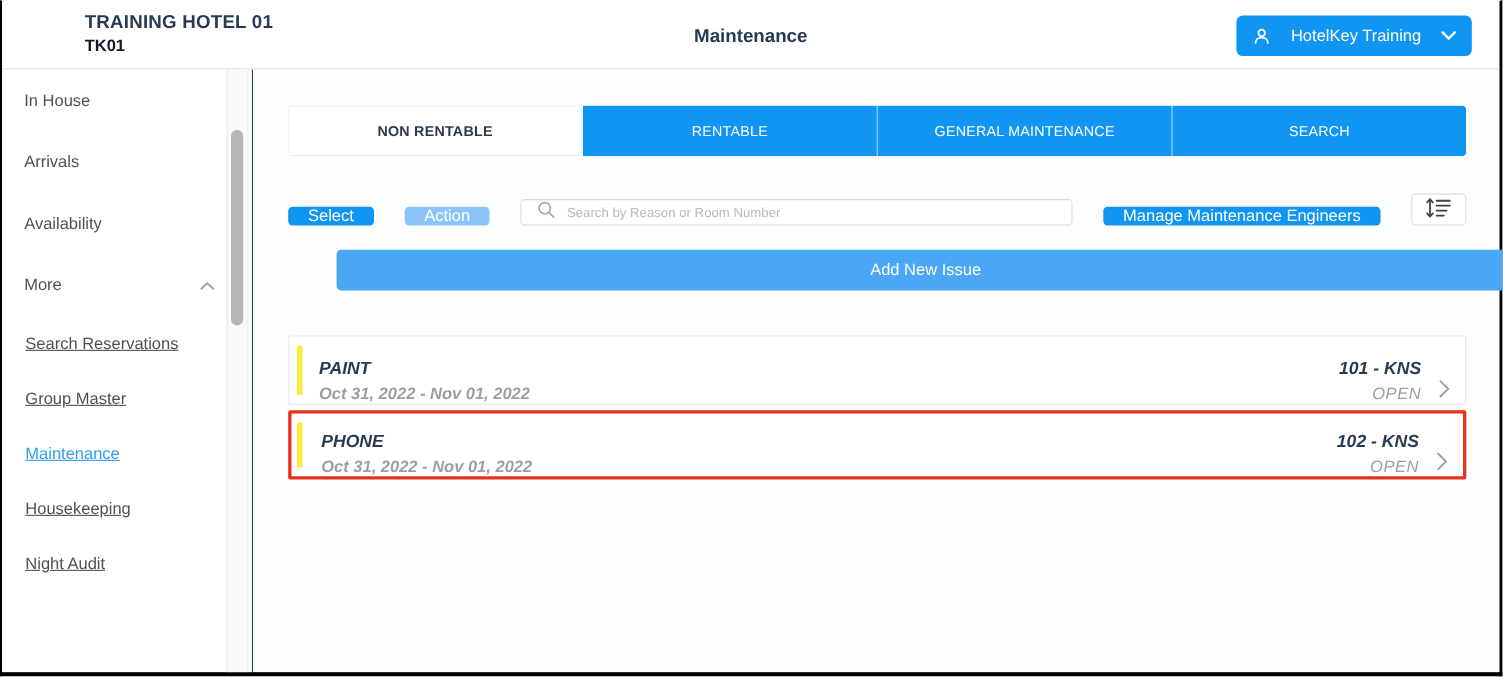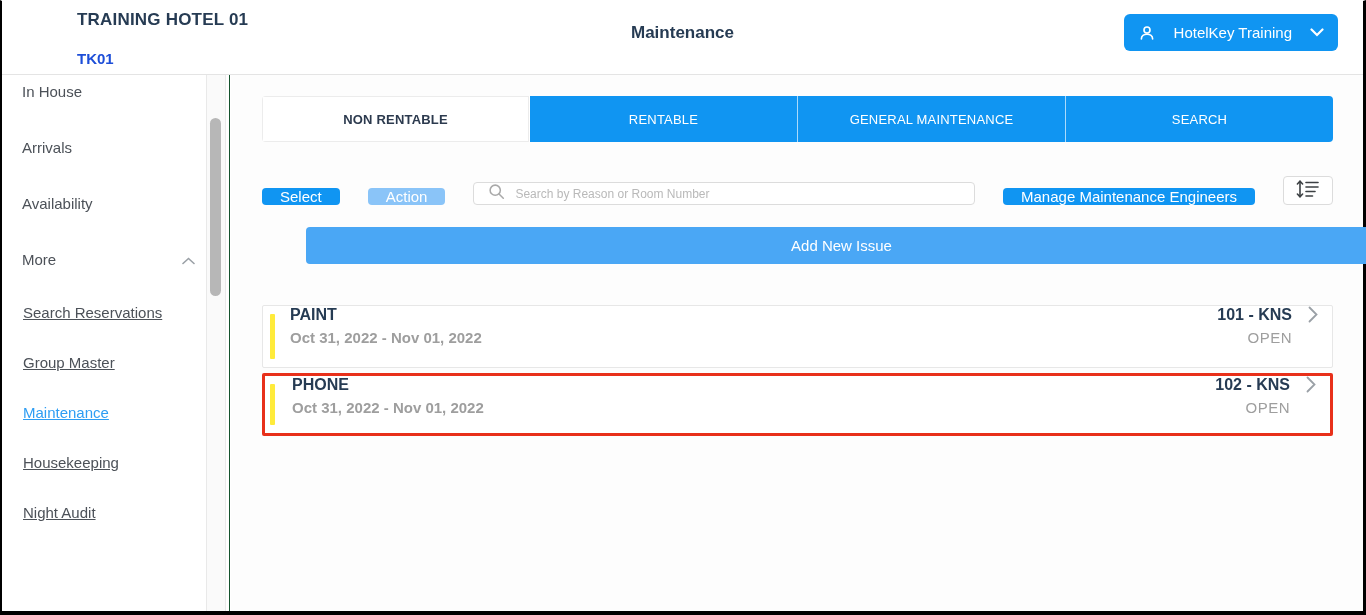--- a/index.html
+++ b/index.html
@@ -9,26 +9,26 @@
     background:#fff;
     position:relative;
     overflow:hidden;
   }
   .frame {
     position:absolute; inset:0;
     border-left:2px solid #000; border-right:3px solid #000; border-bottom:4px solid #000; border-top:1px solid #fff;
   }
   
   .header {
-    position:absolute; top:0; left:0; right:0; height:74px;
+    position:absolute; top:0; left:0; right:0; height:62px;
     background:#fff; border-bottom:1px solid #e4e4e4; z-index:5;
   }
   .hotel-block { position:absolute; left:75px; top:9px; }
   .hotel-name { font-size:17px; font-weight:bold; color:#263b53; letter-spacing:.2px; }
-  .hotel-code { font-size:15px; font-weight:bold; color:#1d4ed8; margin-top:20px; }
+  .hotel-code { font-size:15px; font-weight:bold; color:#0f172a; margin-top:3px; }
   .page-title {
     position:absolute; top:22px; left:0; right:0; text-align:center;
     font-size:17px; font-weight:bold; color:#263b53;
   }
   .user-btn {
     position:absolute; right:25px; top:13px; height:37px;
     background:#1095f2; color:#fff; border:none; border-radius:6px;
     display:flex; align-items:center; gap:18px; padding:0 14px;
     font-size:15px; font-family:inherit; cursor:pointer;
   }
@@ -89,22 +89,23 @@
     display:flex; align-items:center; justify-content:center; cursor:pointer;
   }
   .add-issue {
     margin-top:22px; width:100%; height:37px; background:#4aa7f5; color:#fff;
     border:none; border-radius:4px; font-size:15px; font-family:inherit; cursor:pointer;margin-left:44px;
   }
   
   .issues { margin-top:41px; display:flex; flex-direction:column; gap:5px; }
   .card {
     position:relative; height:63px; background:#fff; border:1px solid #e7e7e7;
-    border-radius:2px; display:flex; align-items:flex-start; cursor:pointer;
+    border-radius:2px; display:flex; align-items:flex-end; cursor:pointer;
     padding:0 14px 0 27px;
+    font-style:italic;
   }
   .card-hl { border:3px solid #e8301a; }
   .ybar {
     position:absolute; left:7px; top:8px; bottom:8px; width:5px;
     background:#ffeb3b; border-radius:1px;
   }
   .card-hl .ybar { left:5px; }
   .card-left { flex:1; }
   .card-reason { font-size:16px; font-weight:bold; color:#263b53; }
   .card-date { font-size:15px; color:#9e9e9e; margin-top:5px; font-weight:bold; }

